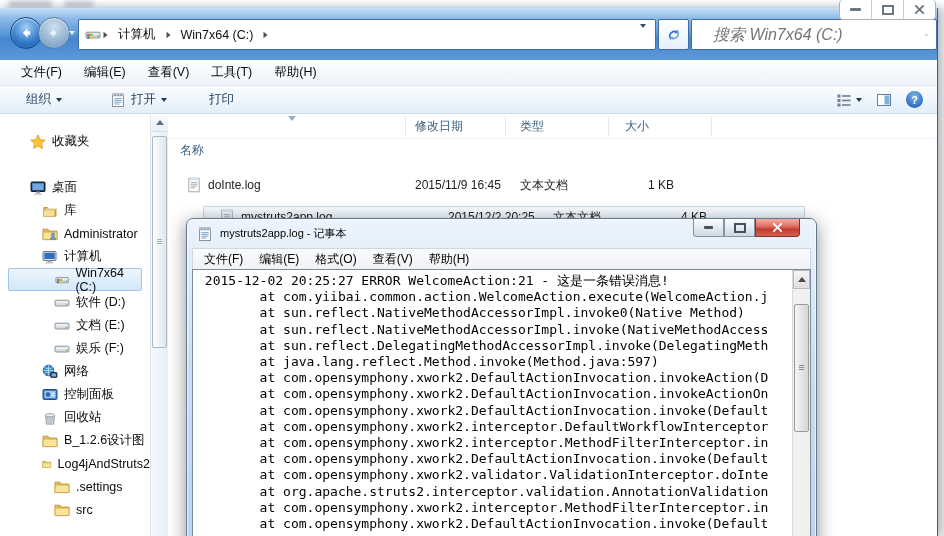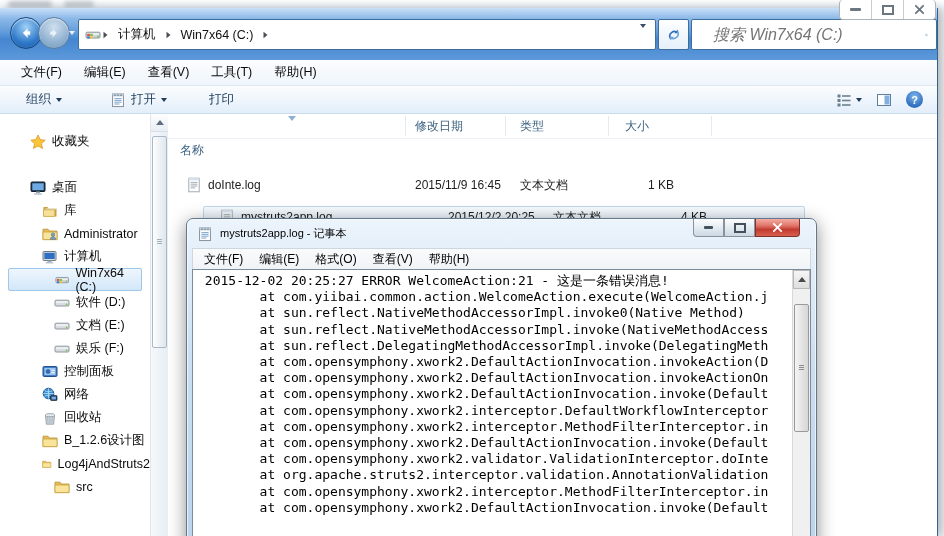--- a/index.html
+++ b/index.html
@@ -398,47 +398,53 @@
         <span>文档 (E:)</span>
       </div>
       <div class="s-item lvl2">
         <svg class="s16">
             <use href="#i-drive"></use>
           </svg>
         <span>娱乐 (F:)</span>
       </div>
       <div class="s-item lvl1">
         <svg class="s16">
+            <use href="#i-network"></use>
+          </svg>
+        <span>网络</span>
+      </div>
+      <div class="s-item lvl1">
+        <svg class="s16">
             <use href="#i-cpanel"></use>
           </svg>
         <span>控制面板</span>
       </div>
       <div class="s-item lvl1">
         <svg class="s16">
-            <use href="#i-network"></use>
-          </svg>
-        <span>网络</span>
-      </div>
-      <div class="s-item lvl1">
-        <svg class="s16">
             <use href="#i-bin"></use>
           </svg>
         <span>回收站</span>
       </div>
       <div class="s-item lvl1">
         <svg class="s16">
             <use href="#i-folder"></use>
           </svg>
         <span>B_1.2.6设计图</span>
       </div>
       <div class="s-item lvl1">
         <svg class="s16">
             <use href="#i-folder"></use>
           </svg>
         <span>Log4jAndStruts2</span>
+      </div>
+      <div class="s-item lvl2">
+        <svg class="s16">
+            <use href="#i-folder"></use>
+          </svg>
+        <span>.settings</span>
       </div>
       <div class="s-item lvl2">
         <svg class="s16">
             <use href="#i-folder"></use>
           </svg>
         <span>src</span>
       </div>
     </div>
 
     <div class="sb-scroll">
@@ -523,20 +529,21 @@
     <span class="np-mi">帮助(H)</span>
   </div>
 
   <div class="np-client">
     <div class="np-text">
       <div class="ln"> 2015-12-02 20:25:27 ERROR WelcomeAction:21 - 这是一条错误消息!</div>
       <div class="ln">        at com.yiibai.common.action.WelcomeAction.execute(WelcomeAction.j</div>
       <div class="ln">        at sun.reflect.NativeMethodAccessorImpl.invoke0(Native Method)</div>
       <div class="ln">        at sun.reflect.NativeMethodAccessorImpl.invoke(NativeMethodAccess</div>
       <div class="ln">        at sun.reflect.DelegatingMethodAccessorImpl.invoke(DelegatingMeth</div>
+      <div class="ln">        at java.lang.reflect.Method.invoke(Method.java:597)</div>
       <div class="ln">        at com.opensymphony.xwork2.DefaultActionInvocation.invokeAction(D</div>
       <div class="ln">        at com.opensymphony.xwork2.DefaultActionInvocation.invokeActionOn</div>
       <div class="ln">        at com.opensymphony.xwork2.DefaultActionInvocation.invoke(Default</div>
       <div class="ln">        at com.opensymphony.xwork2.interceptor.DefaultWorkflowInterceptor</div>
       <div class="ln">        at com.opensymphony.xwork2.interceptor.MethodFilterInterceptor.in</div>
       <div class="ln">        at com.opensymphony.xwork2.DefaultActionInvocation.invoke(Default</div>
       <div class="ln">        at com.opensymphony.xwork2.validator.ValidationInterceptor.doInte</div>
       <div class="ln">        at org.apache.struts2.interceptor.validation.AnnotationValidation</div>
       <div class="ln">        at com.opensymphony.xwork2.interceptor.MethodFilterInterceptor.in</div>
       <div class="ln">        at com.opensymphony.xwork2.DefaultActionInvocation.invoke(Default</div>

